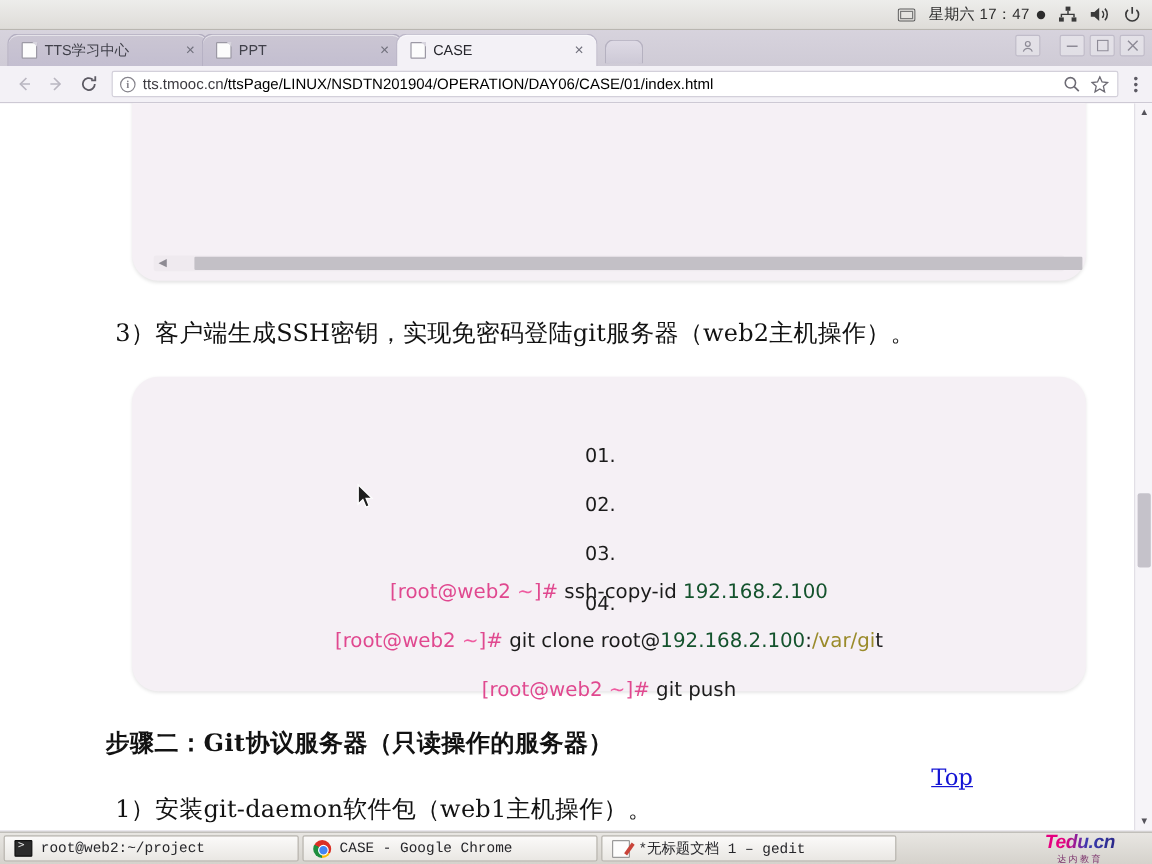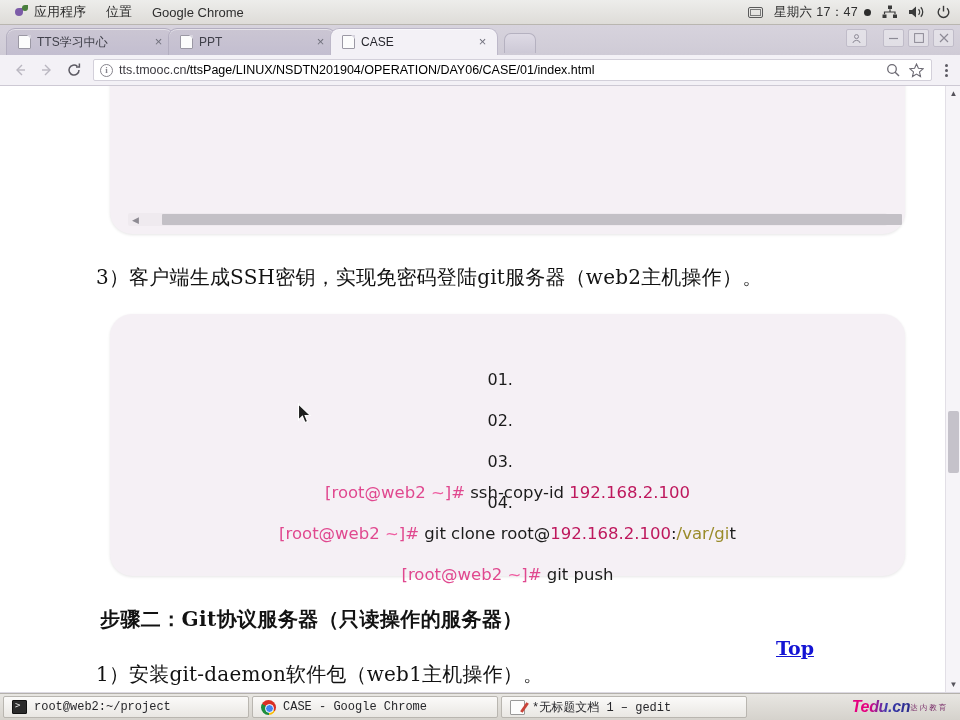--- a/index.html
+++ b/index.html
@@ -159,21 +159,21 @@
     font-size: 16.5px; color: #1b1b1b; height: 41px;
     white-space: nowrap;
     flex-direction: column;
   }
   .lineno {
     width: 72px; flex: 0 0 72px; padding-left: 16px;
     color: #1b1b1b; font-size: 16px;
   }
   .prompt-br { color: #e0488f; }
   .tilde { color: #ef5ba0; }
-  .tok-ip { color: #be185d; }
+  .tok-ip { color: #14532d; }
   .tok-path { color: #ef6aa6; }
   .tok-olive { color: #9a8b2a; }
 
   .hscroll-track {
     position: absolute; left: 18px; right: 18px; bottom: 8px; height: 13px;
     background: #efeaef; border-radius: 2px;
     display: flex; align-items: center;
   }
   .hscroll-thumb {
     position: absolute; left: 34px; width: 740px; height: 11px;
@@ -185,21 +185,21 @@
   .para {
     position: absolute;
     font-family: "DejaVu Serif", "Liberation Serif", serif;
     font-size: 20px; color: #121212; white-space: nowrap;
     letter-spacing: 0.2px;
   }
   .para.bold { font-weight: bold; letter-spacing: 0.4px; }
   .toplink {
     position: absolute;
     font-family: "DejaVu Serif", "Liberation Serif", serif;
-    font-size: 19px; font-weight: bold; color: #1414d4;
+    font-size: 19px; font-weight: normal; color: #1414d4;
     text-decoration: underline; cursor: pointer;
   }
 
   
   .vscroll {
     position: absolute; right: 0; top: 0; width: 15px; height: 606px;
     background: #f6f4f8; border-left: 1px solid #e2dfe6;
   }
   .vs-arrow {
     position: absolute; left: 0; width: 15px; height: 15px;
@@ -251,53 +251,41 @@
   .ico-gedit {
     width: 15px; height: 15px; flex: 0 0 15px; background: #fdfdfd;
     border: 1px solid #9a9a9a; border-radius: 1px; position: relative;
   }
   .ico-gedit::after {
     content: ""; position: absolute; right: -2px; top: 1px; width: 3px; height: 11px;
     background: #c9443a; transform: rotate(35deg);
   }
   .tedu-logo {
     margin-left: auto; margin-right: 4px; height: 24px; width: 106px;
-    display: flex; flex-direction: row; align-items: center; justify-content: center;
+    display: flex; flex-direction: column; align-items: center; justify-content: center;
     line-height: 1;
   }
   .tedu-main {
     font-size: 16px; font-weight: bold; font-style: italic;
     background: linear-gradient(90deg, #e5007f 0%, #e5007f 28%, #3b3bb0 60%, #2a2a8a 100%);
     -webkit-background-clip: text; background-clip: text;
     -webkit-text-fill-color: transparent; color: #3b3bb0;
     letter-spacing: -0.3px;
   }
   .tedu-sub { font-size: 7.5px; color: #7a2f6a; letter-spacing: 2px; margin-top: 1px; }
 
   
   .cursor-arrow { position: absolute; z-index: 25; pointer-events: none; }
 </style>
 </head>
 <body>
 
 <div id="screen">
 
   <div class="gnome-panel">
-    <div class="gp-left">
-      <div class="gp-item">
-        <span class="gnome-logo"></span>
-        <span>应用程序</span>
-      </div>
-      <div class="gp-item">
-        <span>位置</span>
-      </div>
-      <div class="gp-item">
-        <span>Google Chrome</span>
-      </div>
-    </div>
     <div class="gp-right">
       <span class="tray-ico">
         <svg width="15" height="13" viewBox="0 0 15 13">
             <rect x="0.5" y="1.5" width="14" height="10" rx="1.5" fill="none" stroke="#5a5a5a"></rect>
             <rect x="2.5" y="3.5" width="10" height="6" fill="none" stroke="#7a7a7a"></rect>
           </svg>
       </span>
       <span class="gp-clock">
         <span>星期六  17：47</span>
         <span class="rec-dot"></span>
@@ -437,21 +425,21 @@
           <div class="code-line">
             <span class="lineno">03.</span>
             <span class="code-text"><span class="prompt-br">[root@web2 </span><span class="tilde">~</span><span class="prompt-br">]# </span><span>git clone root@</span><span class="tok-ip">192.168.2.100</span><span>:</span><span class="tok-olive">/var/gi</span><span>t</span></span>
           </div>
           <div class="code-line">
             <span class="lineno">04.</span>
             <span class="code-text"><span class="prompt-br">[root@web2 </span><span class="tilde">~</span><span class="prompt-br">]# </span><span>git push</span></span>
           </div>
         </div>
 
-        <div class="para bold" style="left:100px; top:520px;">步骤二：Git协议服务器（只读操作的服务器）</div>
+        <div class="para bold" style="left:88px; top:520px;">步骤二：Git协议服务器（只读操作的服务器）</div>
 
         <div class="toplink" style="left:776px; top:551px;">Top</div>
 
         <div class="para" style="left:96px; top:575px;">1）安装git-daemon软件包（web1主机操作）。</div>
 
       </div>
 
       <div class="vscroll">
         <div class="vs-arrow vs-up">▲</div>
         <div class="vs-thumb"></div>

